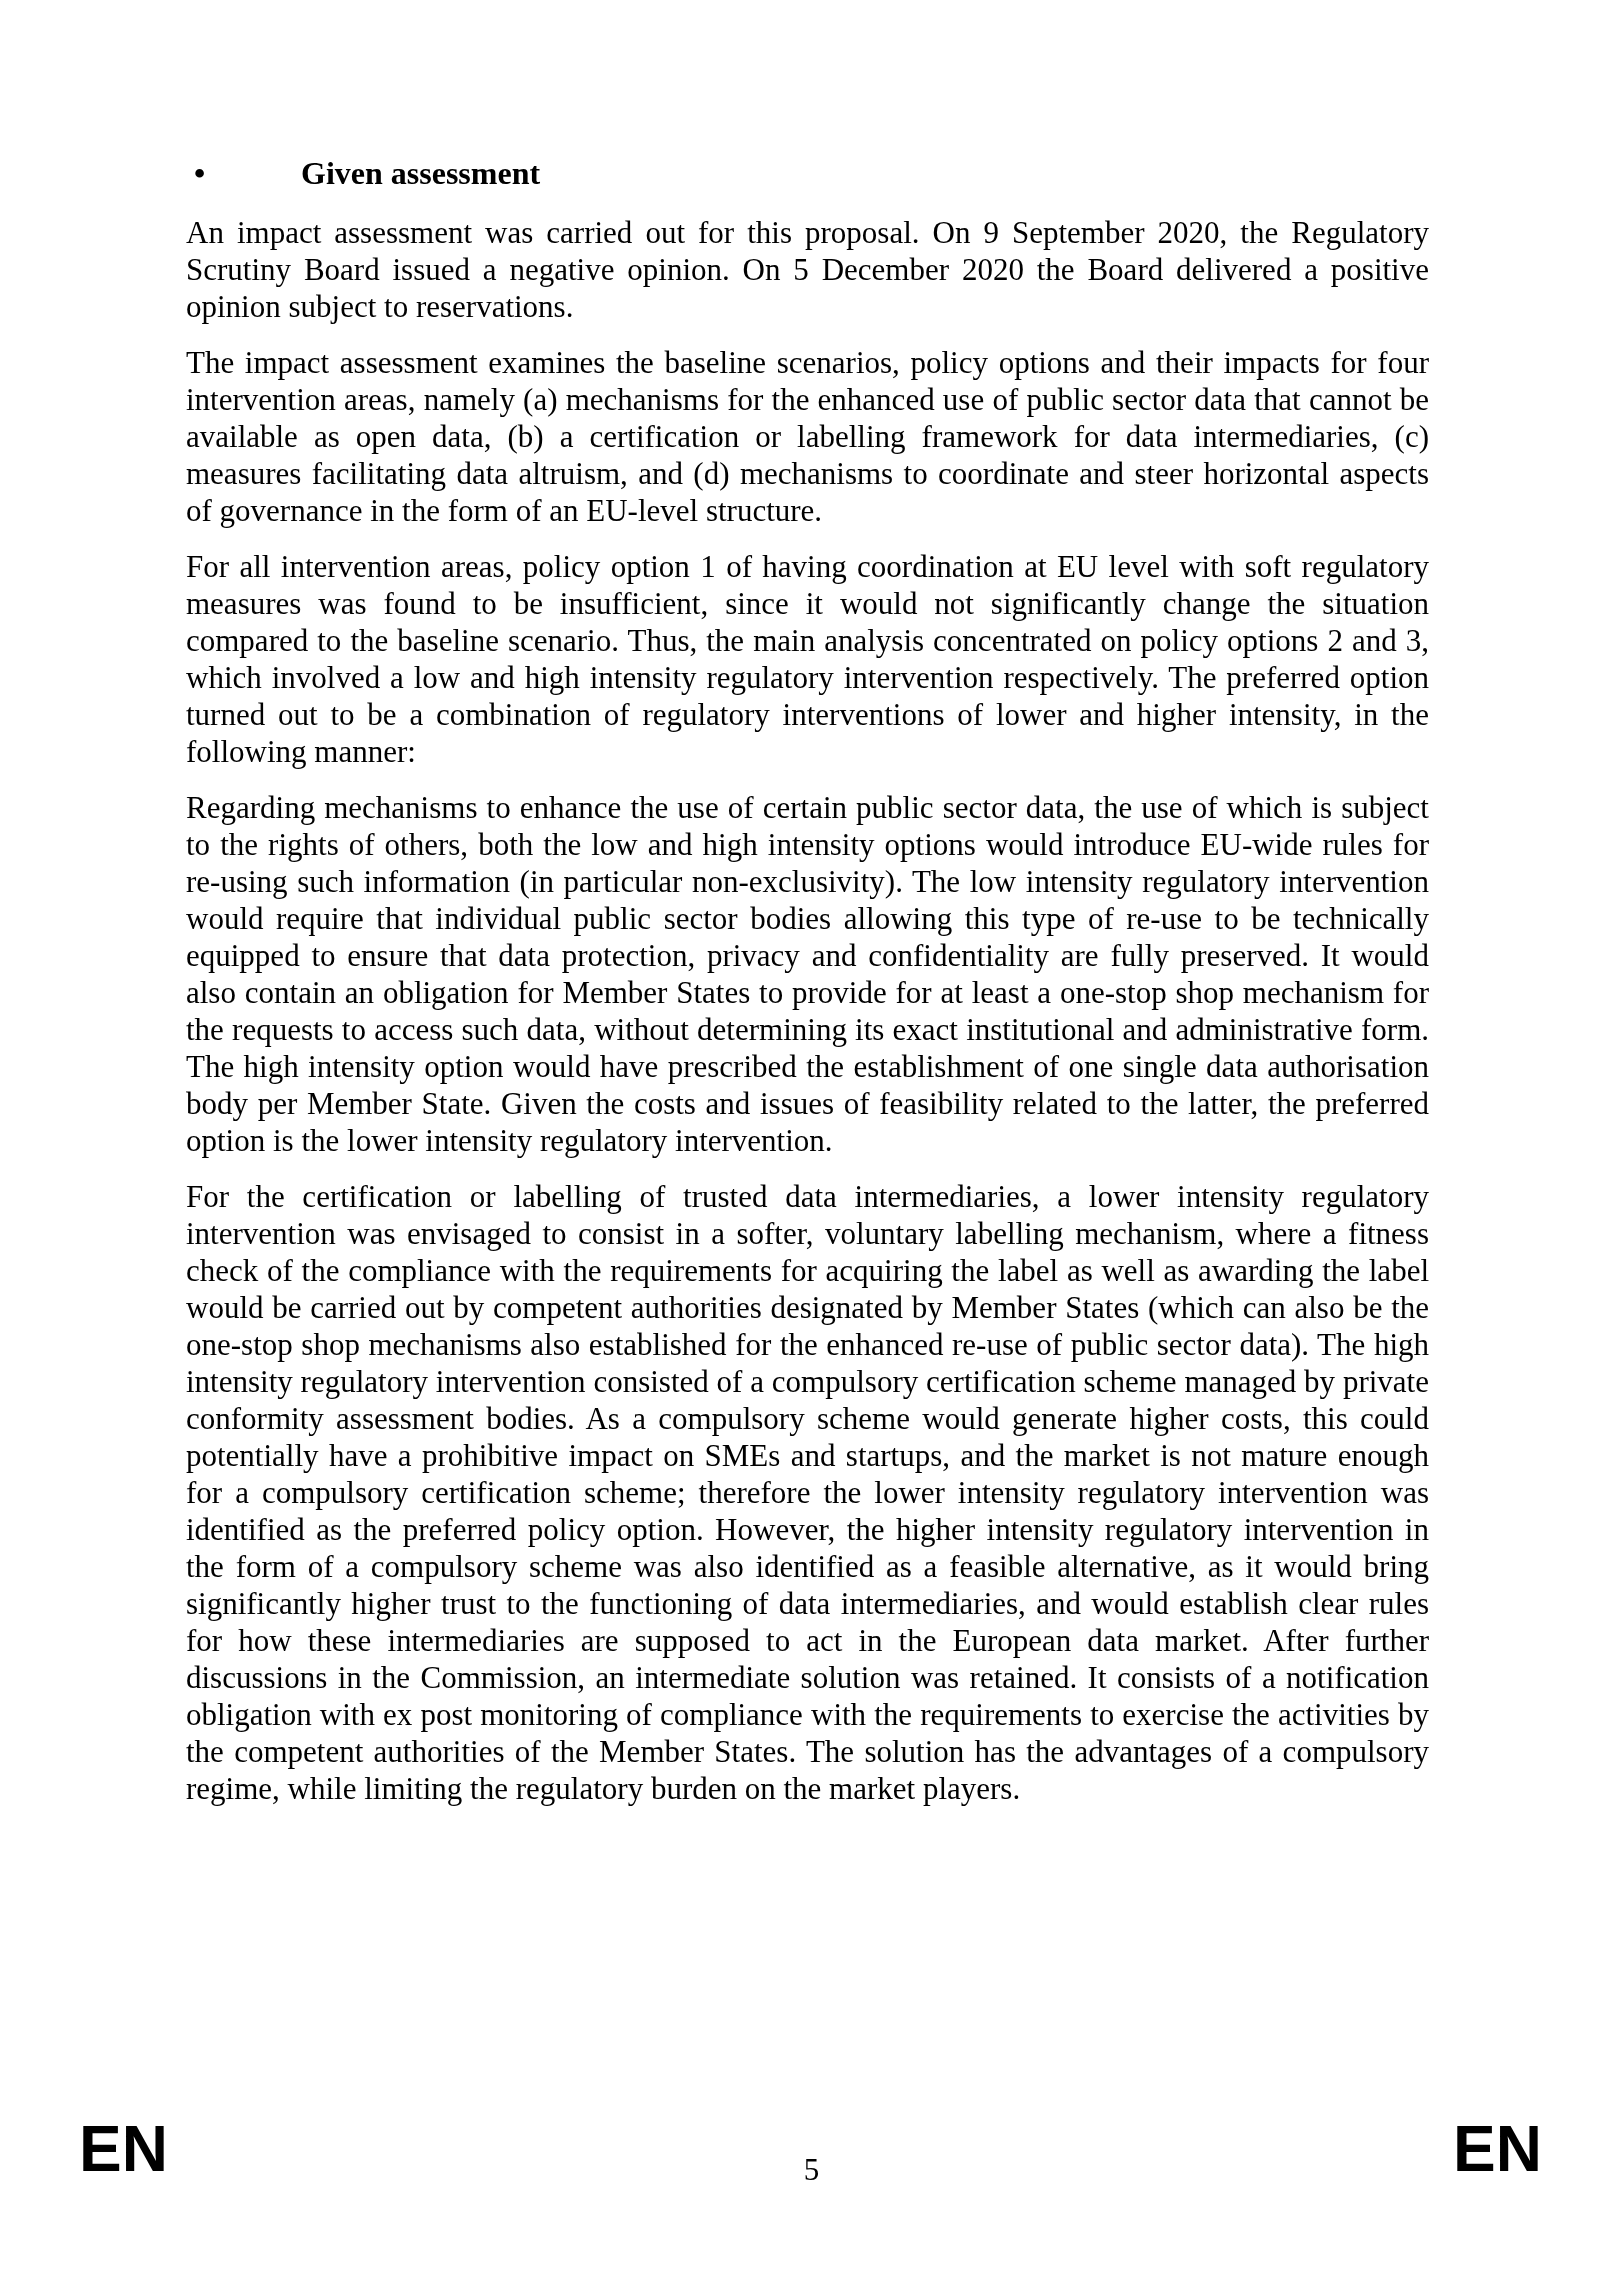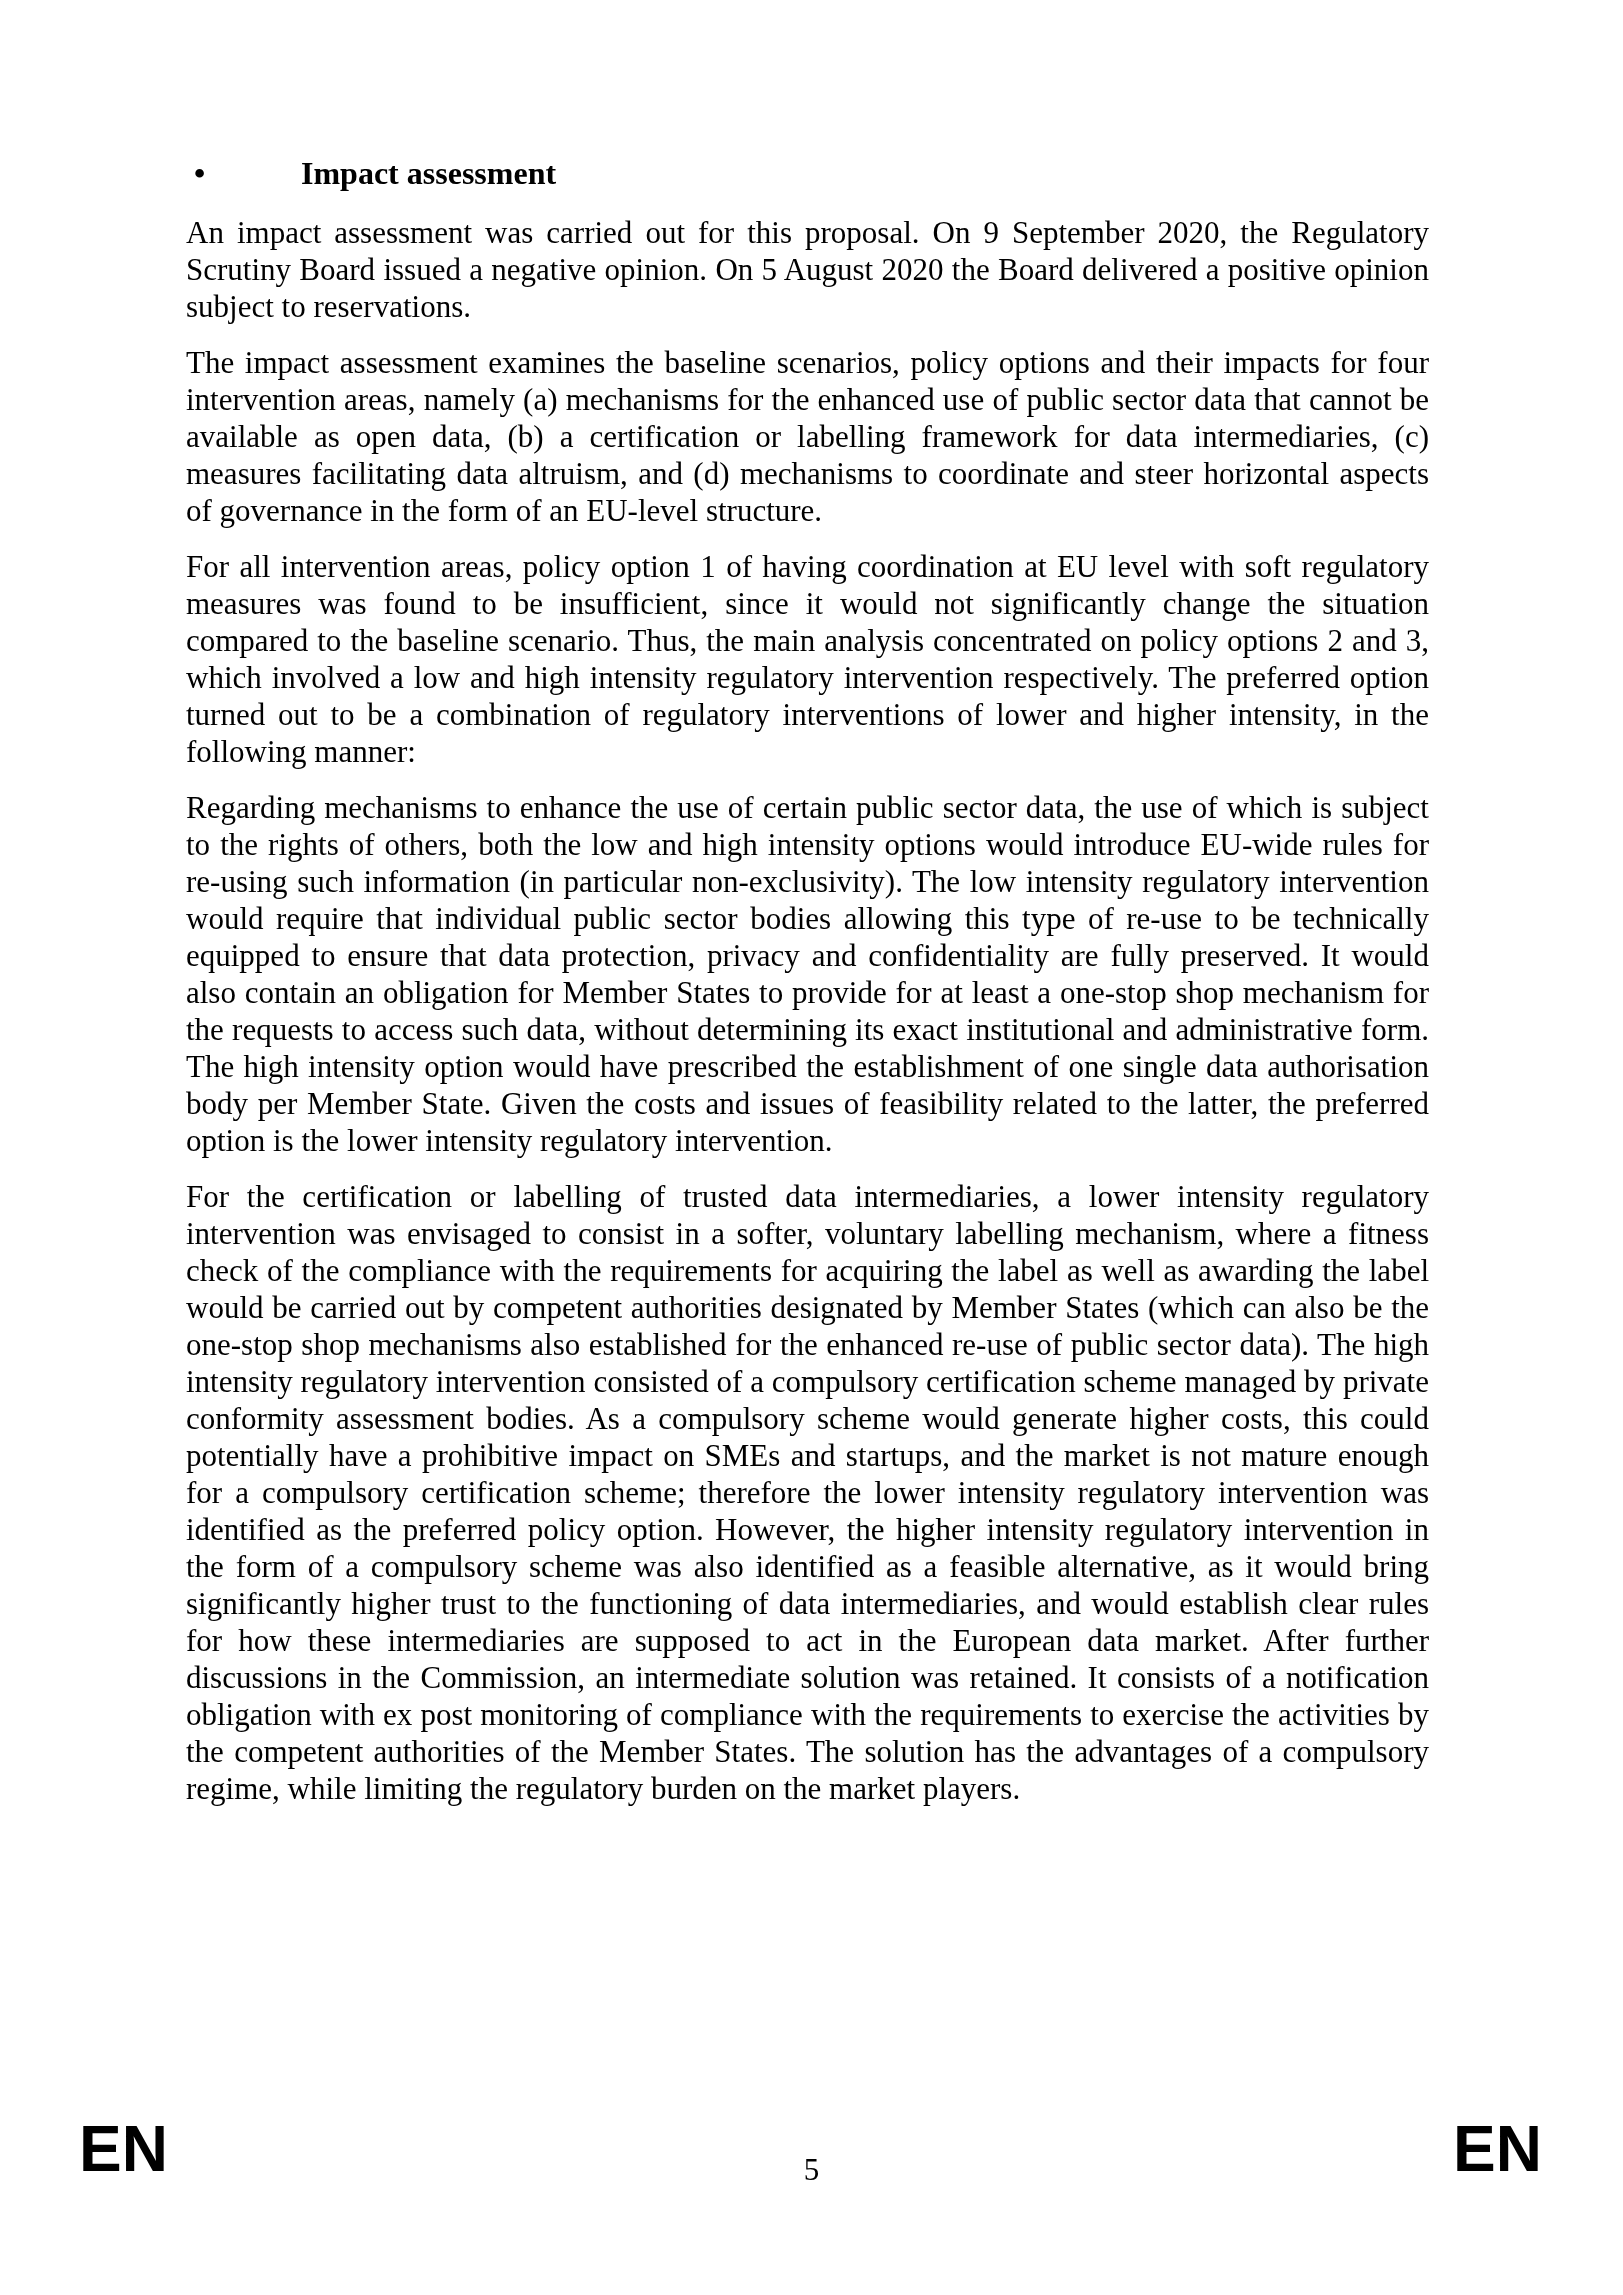--- a/index.html
+++ b/index.html
@@ -65,24 +65,24 @@
   }
 </style>
 </head>
 <body>
 
 <div class="page">
   <div class="content">
 
     <div class="heading">
       <span class="bullet">•</span>
-      <span class="heading-text">Impact assessment</span>
+      <span class="heading-text">Given assessment</span>
     </div>
 
-    <p class="para">An impact assessment was carried out for this proposal. On 9 September 2020, the Regulatory Scrutiny Board issued a negative opinion. On 5 August 2020 the Board delivered a positive opinion subject to reservations.</p>
+    <p class="para">An impact assessment was carried out for this proposal. On 9 September 2020, the Regulatory Scrutiny Board issued a negative opinion. On 5 December 2020 the Board delivered a positive opinion subject to reservations.</p>
 
     <p class="para">The impact assessment examines the baseline scenarios, policy options and their impacts for four intervention areas, namely (a) mechanisms for the enhanced use of public sector data that cannot be available as open data, (b) a certification or labelling framework for data intermediaries, (c) measures facilitating data altruism, and (d) mechanisms to coordinate and steer horizontal aspects of governance in the form of an EU-level structure.</p>
 
     <p class="para">For all intervention areas, policy option 1 of having coordination at EU level with soft regulatory measures was found to be insufficient, since it would not significantly change the situation compared to the baseline scenario. Thus, the main analysis concentrated on policy options 2 and 3, which involved a low and high intensity regulatory intervention respectively. The preferred option turned out to be a combination of regulatory interventions of lower and higher intensity, in the following manner:</p>
 
     <p class="para">Regarding mechanisms to enhance the use of certain public sector data, the use of which is subject to the rights of others, both the low and high intensity options would introduce EU-wide rules for re-using such information (in particular non-exclusivity). The low intensity regulatory intervention would require that individual public sector bodies allowing this type of re-use to be technically equipped to ensure that data protection, privacy and confidentiality are fully preserved. It would also contain an obligation for Member States to provide for at least a one-stop shop mechanism for the requests to access such data, without determining its exact institutional and administrative form. The high intensity option would have prescribed the establishment of one single data authorisation body per Member State. Given the costs and issues of feasibility related to the latter, the preferred option is the lower intensity regulatory intervention.</p>
 
     <p class="para">For the certification or labelling of trusted data intermediaries, a lower intensity regulatory intervention was envisaged to consist in a softer, voluntary labelling mechanism, where a fitness check of the compliance with the requirements for acquiring the label as well as awarding the label would be carried out by competent authorities designated by Member States (which can also be the one-stop shop mechanisms also established for the enhanced re-use of public sector data). The high intensity regulatory intervention consisted of a compulsory certification scheme managed by private conformity assessment bodies. As a compulsory scheme would generate higher costs, this could potentially have a prohibitive impact on SMEs and startups, and the market is not mature enough for a compulsory certification scheme; therefore the lower intensity regulatory intervention was identified as the preferred policy option. However, the higher intensity regulatory intervention in the form of a compulsory scheme was also identified as a feasible alternative, as it would bring significantly higher trust to the functioning of data intermediaries, and would establish clear rules for how these intermediaries are supposed to act in the European data market. After further discussions in the Commission, an intermediate solution was retained. It consists of a notification obligation with ex post monitoring of compliance with the requirements to exercise the activities by the competent authorities of the Member States. The solution has the advantages of a compulsory regime, while limiting the regulatory burden on the market players.</p>
 
   </div>

